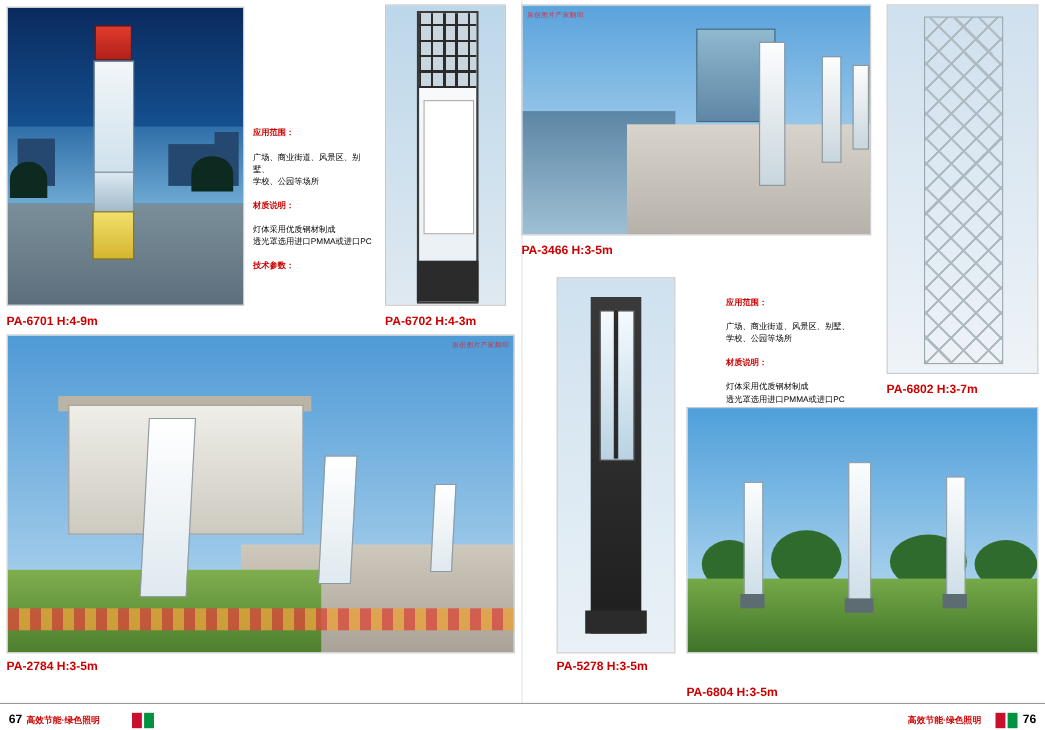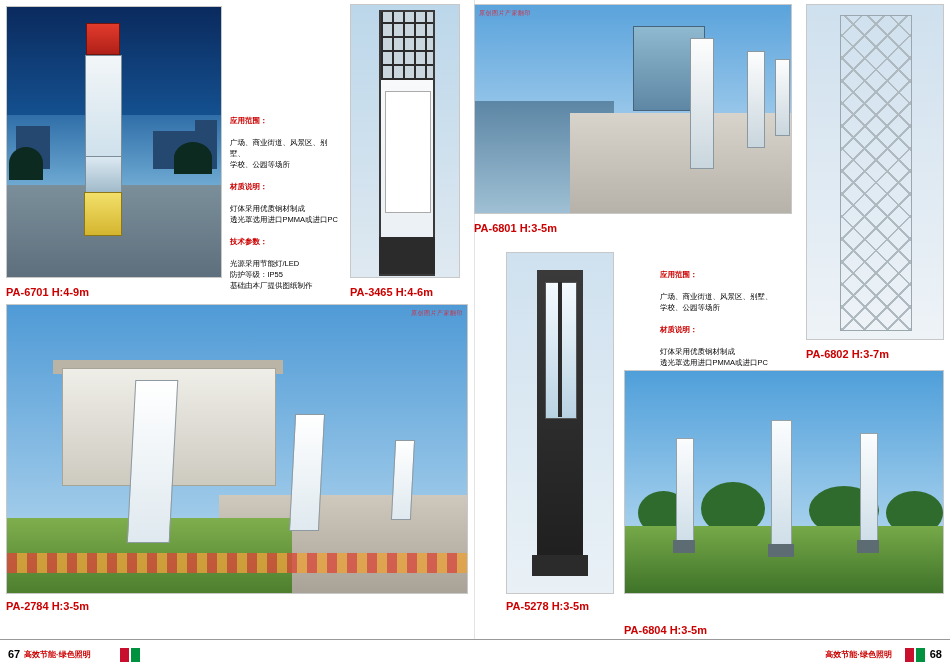--- a/index.html
+++ b/index.html
@@ -115,46 +115,43 @@
   </div>
   <div class="cap" style="left:6px;top:286px;">PA-6701 H:4-9m</div>
 
   <div class="photo p6702" style="left:350px;top:4px;width:110px;height:274px;">
     <div class="t6702">
       <div class="grid"></div>
       <div class="panel"></div>
       <div class="base"></div>
     </div>
   </div>
-  <div class="cap" style="left:350px;top:286px;">PA-3465 H:4-6m</div>
+  <div class="cap" style="left:350px;top:286px;">PA-6702 H:4-3m</div>
 
   <div class="spec" style="left:230px;top:104px;width:112px;">
     <span class="hdr">应用范围：</span><br>
     <span>广场、商业街道、风景区、别墅、
 学校、公园等场所</span><br>
     <span class="hdr">材质说明：</span><br>
     <span>灯体采用优质钢材制成
 透光罩选用进口PMMA或进口PC</span><br>
     <span class="hdr">技术参数：</span><br>
-    <span>光源采用节能灯/LED
-防护等级：IP55
-基础由本厂提供图纸制作</span>
   </div>
 
   <div class="photo p6801" style="left:474px;top:4px;width:318px;height:210px;">
     <div class="sky"></div>
     <div class="glassbld"></div>
     <div class="water"></div>
     <div class="plaza"></div>
     <div class="lamp" style="left:68%;top:16%;width:7%;height:62%;"></div>
     <div class="lamp" style="left:86%;top:22%;width:5%;height:46%;"></div>
     <div class="lamp" style="left:95%;top:26%;width:4%;height:36%;"></div>
     <div class="watermark" style="left:4px;top:4px;">原创图片产家翻印</div>
   </div>
-  <div class="cap" style="left:474px;top:222px;">PA-6801 H:3-5m</div>
+  <div class="cap" style="left:474px;top:222px;">PA-3466 H:3-5m</div>
 
   <div class="photo p6802" style="left:806px;top:4px;width:138px;height:336px;">
     <div class="t6802"></div>
   </div>
   <div class="cap" style="left:806px;top:348px;">PA-6802 H:3-7m</div>
 
   <div class="spec" style="left:660px;top:258px;width:120px;">
     <span class="hdr">应用范围：</span><br>
     <span>广场、商业街道、风景区、别墅、
 学校、公园等场所</span><br>
@@ -208,15 +205,15 @@
 
   <div class="footbar"></div>
   <div class="folio" style="left:8px;">67</div>
   <div class="redblock" style="left:120px;"></div>
   <div class="greenblock" style="left:131px;"></div>
   <div class="footlabel" style="left:24px;">高效节能·绿色照明</div>
 
   <div class="footlabel" style="right:58px;">高效节能·绿色照明</div>
   <div class="redblock" style="right:36px;"></div>
   <div class="greenblock" style="right:25px;"></div>
-  <div class="folio" style="right:8px;">68</div>
+  <div class="folio" style="right:8px;">76</div>
 
 </div>
 
 </body></html>

